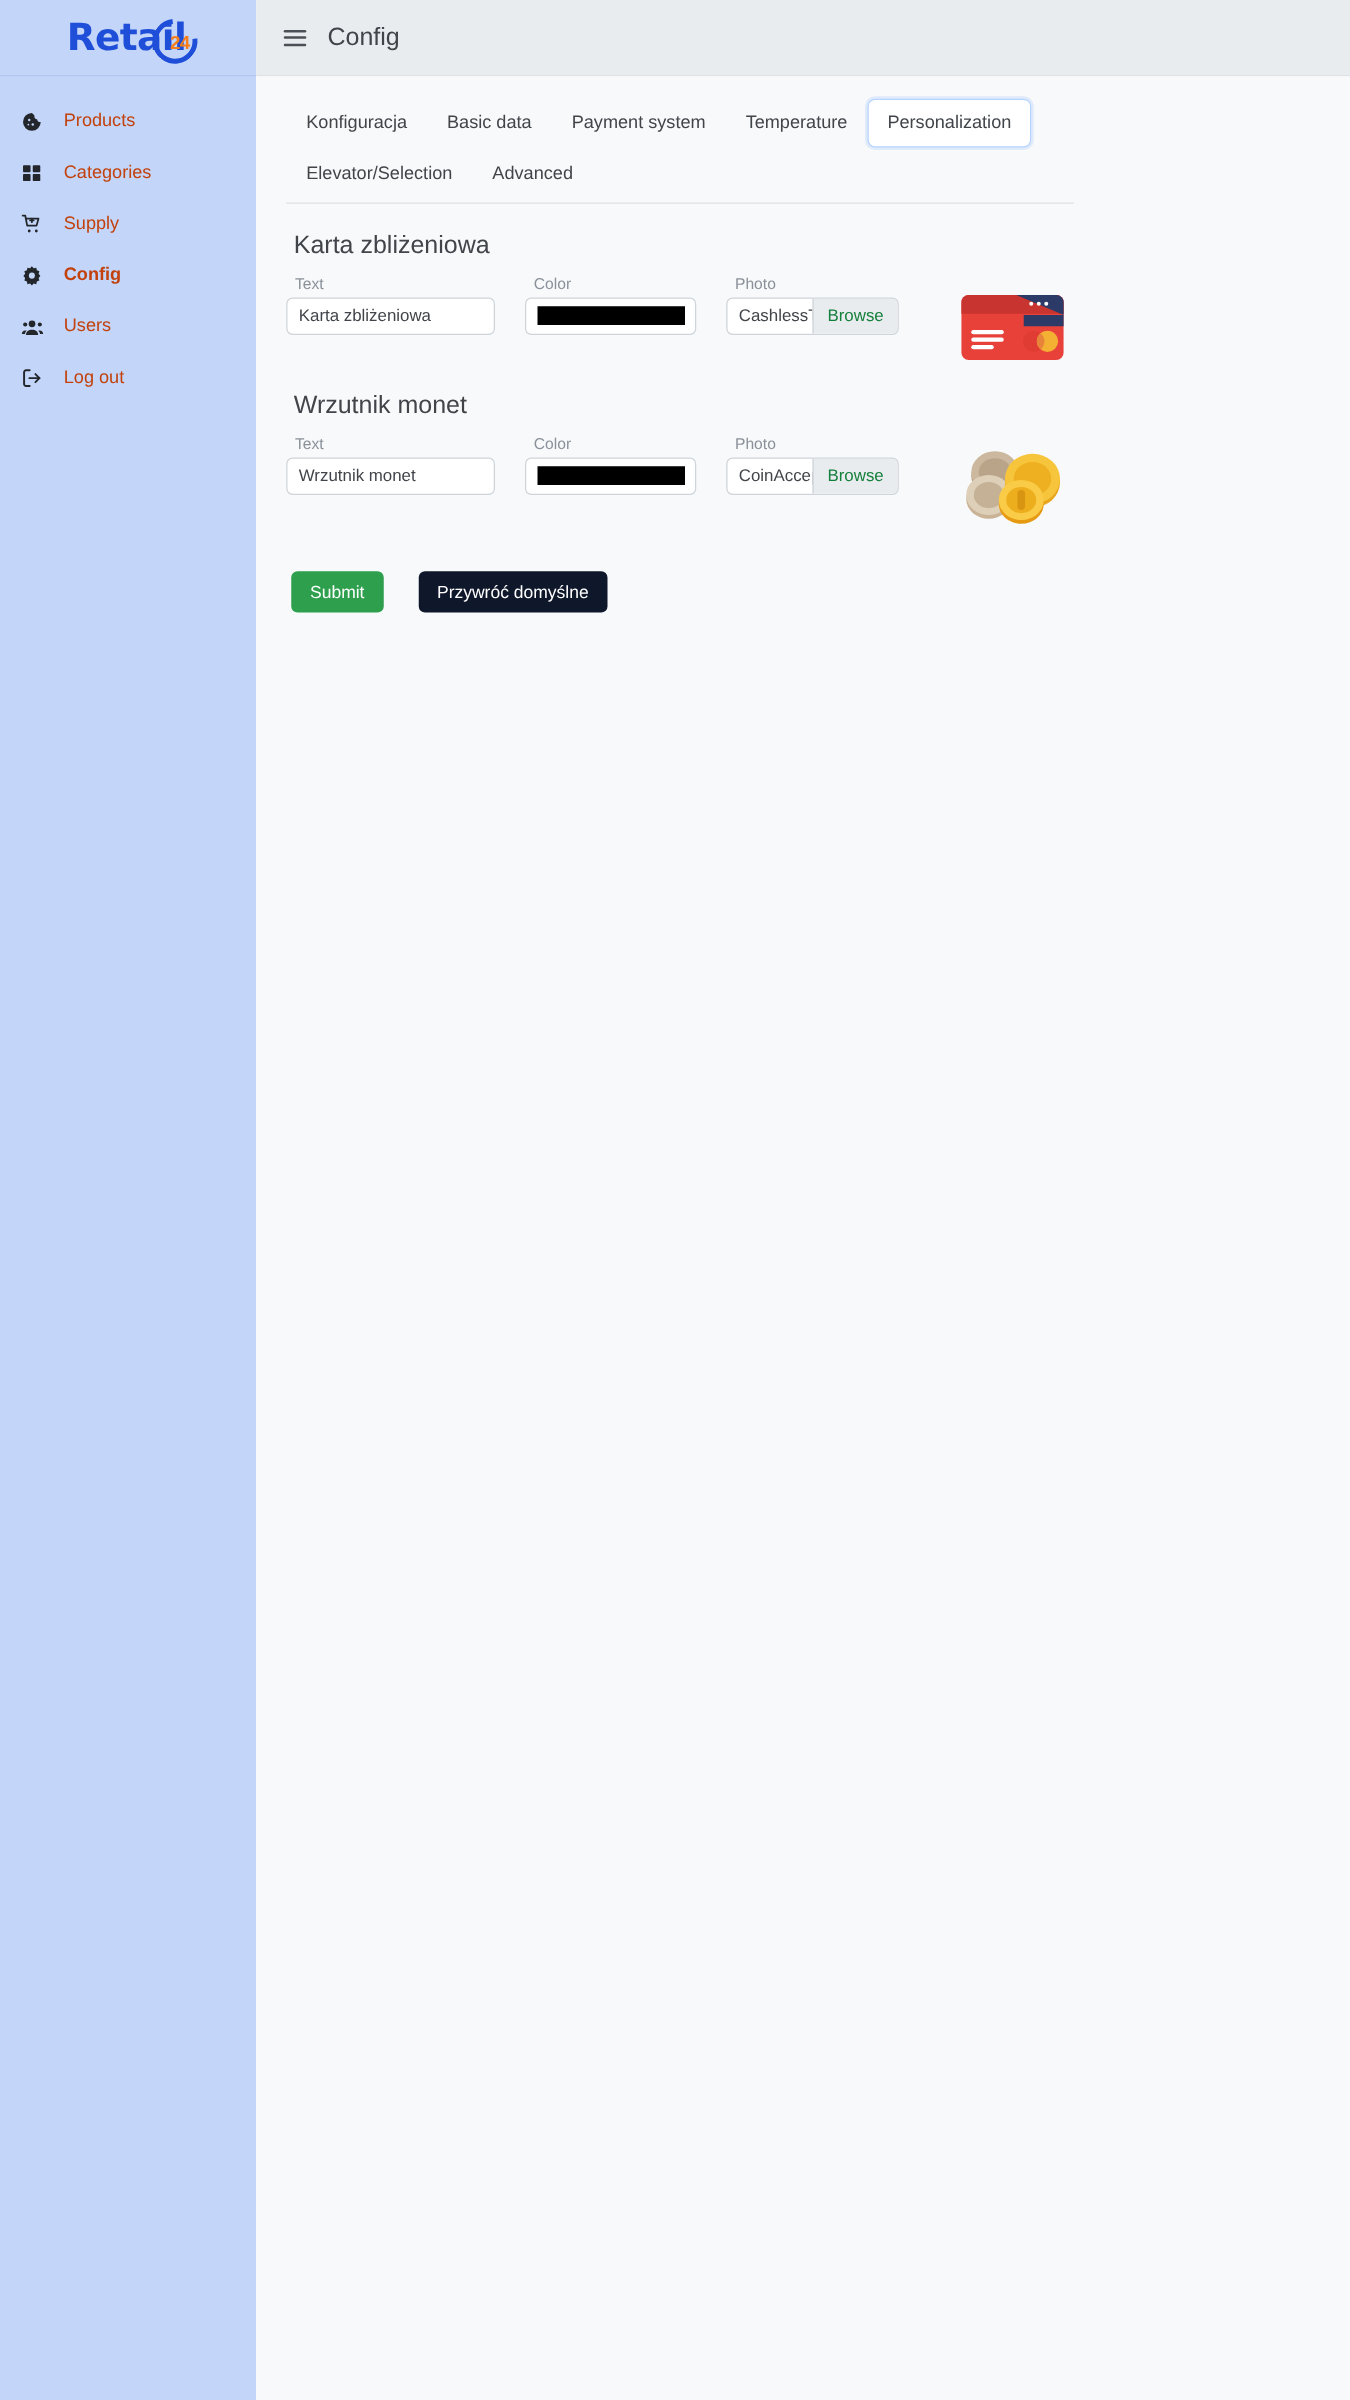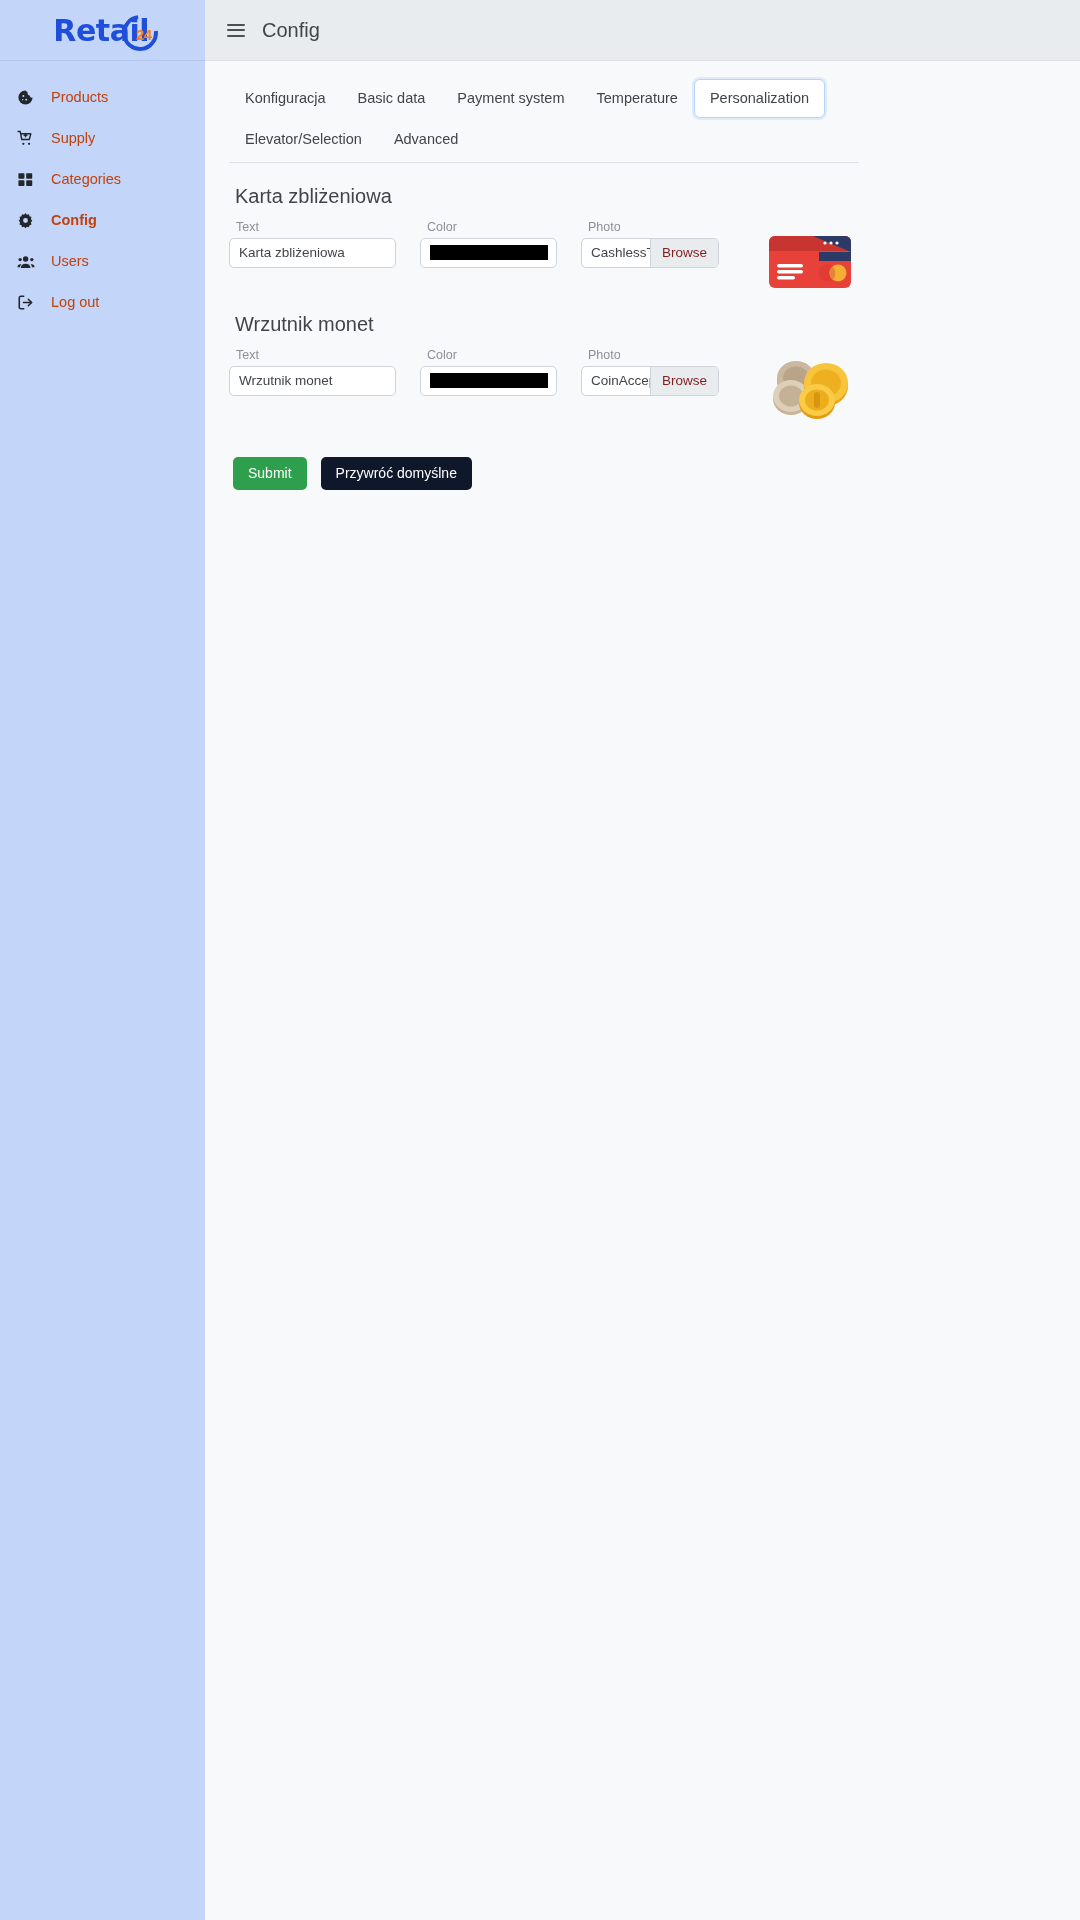--- a/index.html
+++ b/index.html
@@ -214,41 +214,42 @@
     align-items: center;
     padding-left: 9px;
     overflow: hidden;
     white-space: nowrap;
   }
   .file-btn {
     flex: 0 0 auto;
     background: #e9ecef;
     border-left: 1px solid #ced4da;
     font-size: 13.5px;
-    color: #7f1d1d;
+    color: #15803d;
     display: flex;
     align-items: center;
     padding: 0 11px;
     cursor: pointer;
   }
   .preview {
     width: 82px;
     height: 58px;
     margin-left: 26px;
     margin-top: 13px;
     display: flex;
     align-items: center;
     justify-content: center;
   }
 
   
   .actions {
     display: flex;
     margin-top: 38px;
     margin-left: 4px;
+    gap: 14px;
   }
   .btn {
     font-size: 14px;
     border-radius: 5px;
     border: none;
     padding: 8px 15px;
     cursor: pointer;
     font-family: "Liberation Sans", sans-serif;
     line-height: 1.2;
   }
@@ -278,40 +279,40 @@
             <circle cx="9" cy="10" r="1.4" fill="#c3d5f8"></circle>
             <circle cx="13" cy="15" r="1.4" fill="#c3d5f8"></circle>
             <circle cx="8" cy="15" r="1" fill="#c3d5f8"></circle>
           </svg>
         </span>
         <span class="nav-label">Products</span>
       </div>
 
       <div class="nav-item">
         <span class="nav-icon">
+          <svg width="17" height="17" viewBox="0 0 24 24" fill="currentColor">
+            <rect x="2" y="3" width="8.5" height="8" rx="1"></rect>
+            <rect x="13" y="3" width="8.5" height="8" rx="1"></rect>
+            <rect x="2" y="13" width="8.5" height="8" rx="1"></rect>
+            <rect x="13" y="13" width="8.5" height="8" rx="1"></rect>
+          </svg>
+        </span>
+        <span class="nav-label">Categories</span>
+      </div>
+
+      <div class="nav-item">
+        <span class="nav-icon">
           <svg width="17" height="17" viewBox="0 0 24 24" fill="none" stroke="currentColor" stroke-width="2">
             <path d="M1.5 2h3l2.2 11.4h10.6l2.2-8H6" stroke-linecap="round" stroke-linejoin="round"></path>
             <circle cx="9" cy="19.5" r="1.6" fill="currentColor" stroke="none"></circle>
             <circle cx="17" cy="19.5" r="1.6" fill="currentColor" stroke="none"></circle>
             <path d="M12 5.5v4M10 7.5h4" stroke-linecap="round"></path>
           </svg>
         </span>
         <span class="nav-label">Supply</span>
-      </div>
-
-      <div class="nav-item">
-        <span class="nav-icon">
-          <svg width="17" height="17" viewBox="0 0 24 24" fill="currentColor">
-            <rect x="2" y="3" width="8.5" height="8" rx="1"></rect>
-            <rect x="13" y="3" width="8.5" height="8" rx="1"></rect>
-            <rect x="2" y="13" width="8.5" height="8" rx="1"></rect>
-            <rect x="13" y="13" width="8.5" height="8" rx="1"></rect>
-          </svg>
-        </span>
-        <span class="nav-label">Categories</span>
       </div>
 
       <div class="nav-item active">
         <span class="nav-icon">
           <svg width="17" height="17" viewBox="0 0 24 24" fill="currentColor">
             <path d="M12 1.5l2 2.3 3-0.8 0.6 3 2.9 1-0.9 3 2 2.3-2 2.3 0.9 3-2.9 1-0.6 3-3-0.8-2 2.3-2-2.3-3 0.8-0.6-3-2.9-1 0.9-3-2-2.3 2-2.3-0.9-3 2.9-1 0.6-3 3 0.8z"></path>
             <circle cx="12" cy="12" r="3.4" fill="#c3d5f8"></circle>
           </svg>
         </span>
         <span class="nav-label">Config</span>

